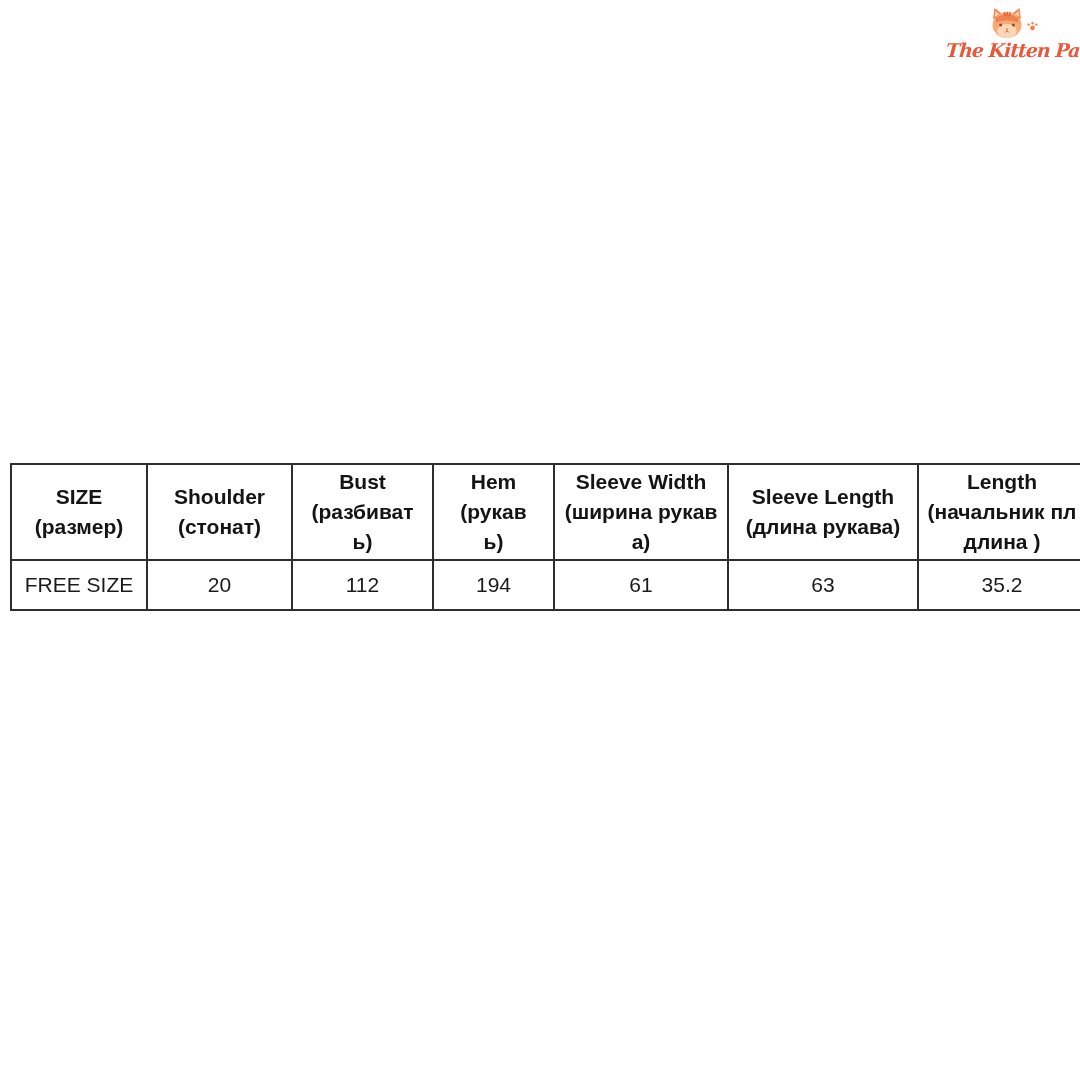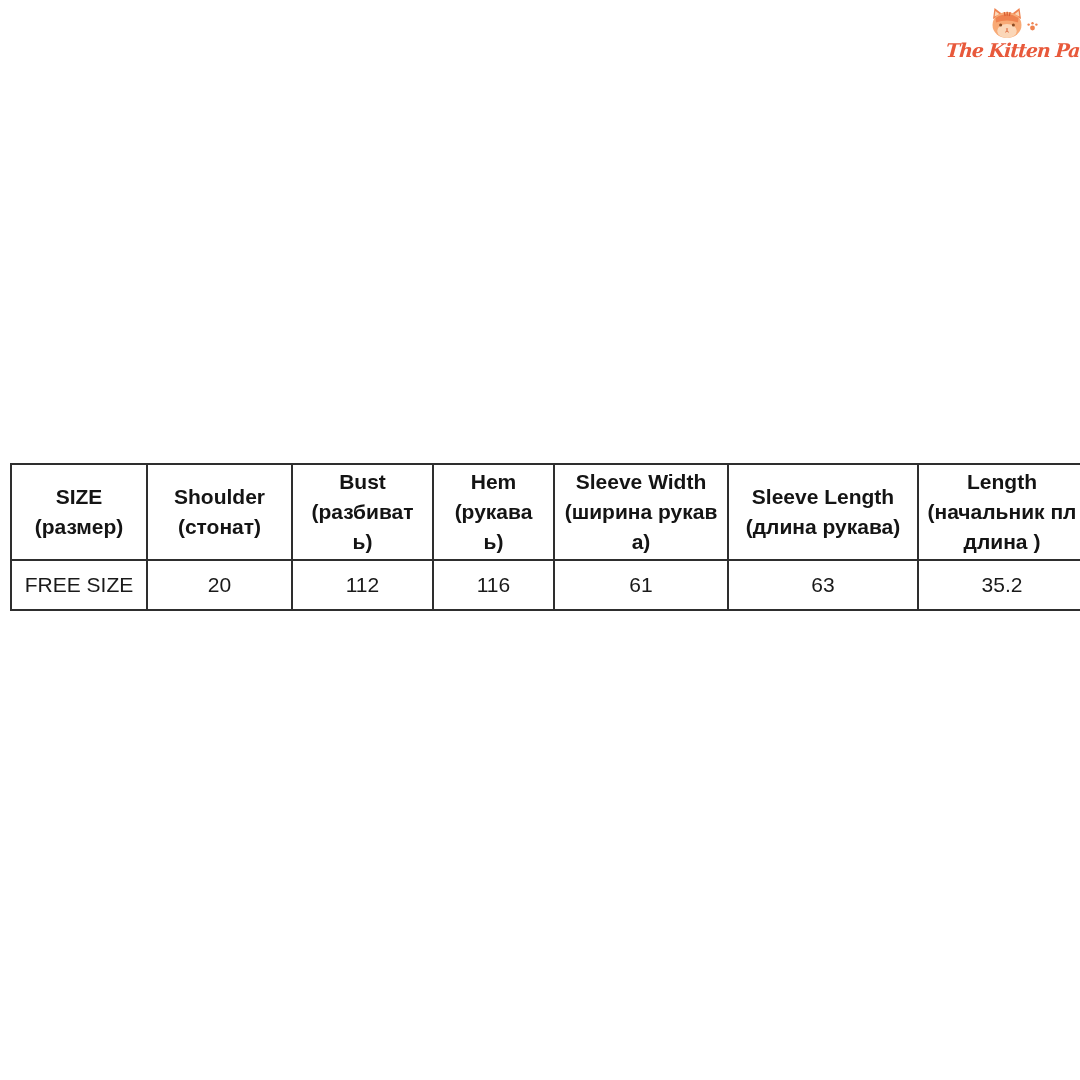--- a/index.html
+++ b/index.html
@@ -121,38 +121,38 @@
     <thead>
       <tr>
         <th>SIZE
 (размер)</th>
         <th>Shoulder
 (стонат)</th>
         <th>Bust
 (разбиват
 ь)</th>
         <th>Hem
-(рукава
+(рукав
 ь)</th>
         <th>Sleeve Width
 (ширина рукав
 а)</th>
         <th>Sleeve Length
 (длина рукава)</th>
         <th>Length
 (начальник пл
 длина )</th>
       </tr>
     </thead>
     <tbody>
       <tr>
         <td>FREE SIZE</td>
         <td>20</td>
         <td>112</td>
-        <td>116</td>
+        <td>194</td>
         <td>61</td>
         <td>63</td>
         <td>35.2</td>
       </tr>
     </tbody>
   </table>
 
 </div>
 
 </body></html>

